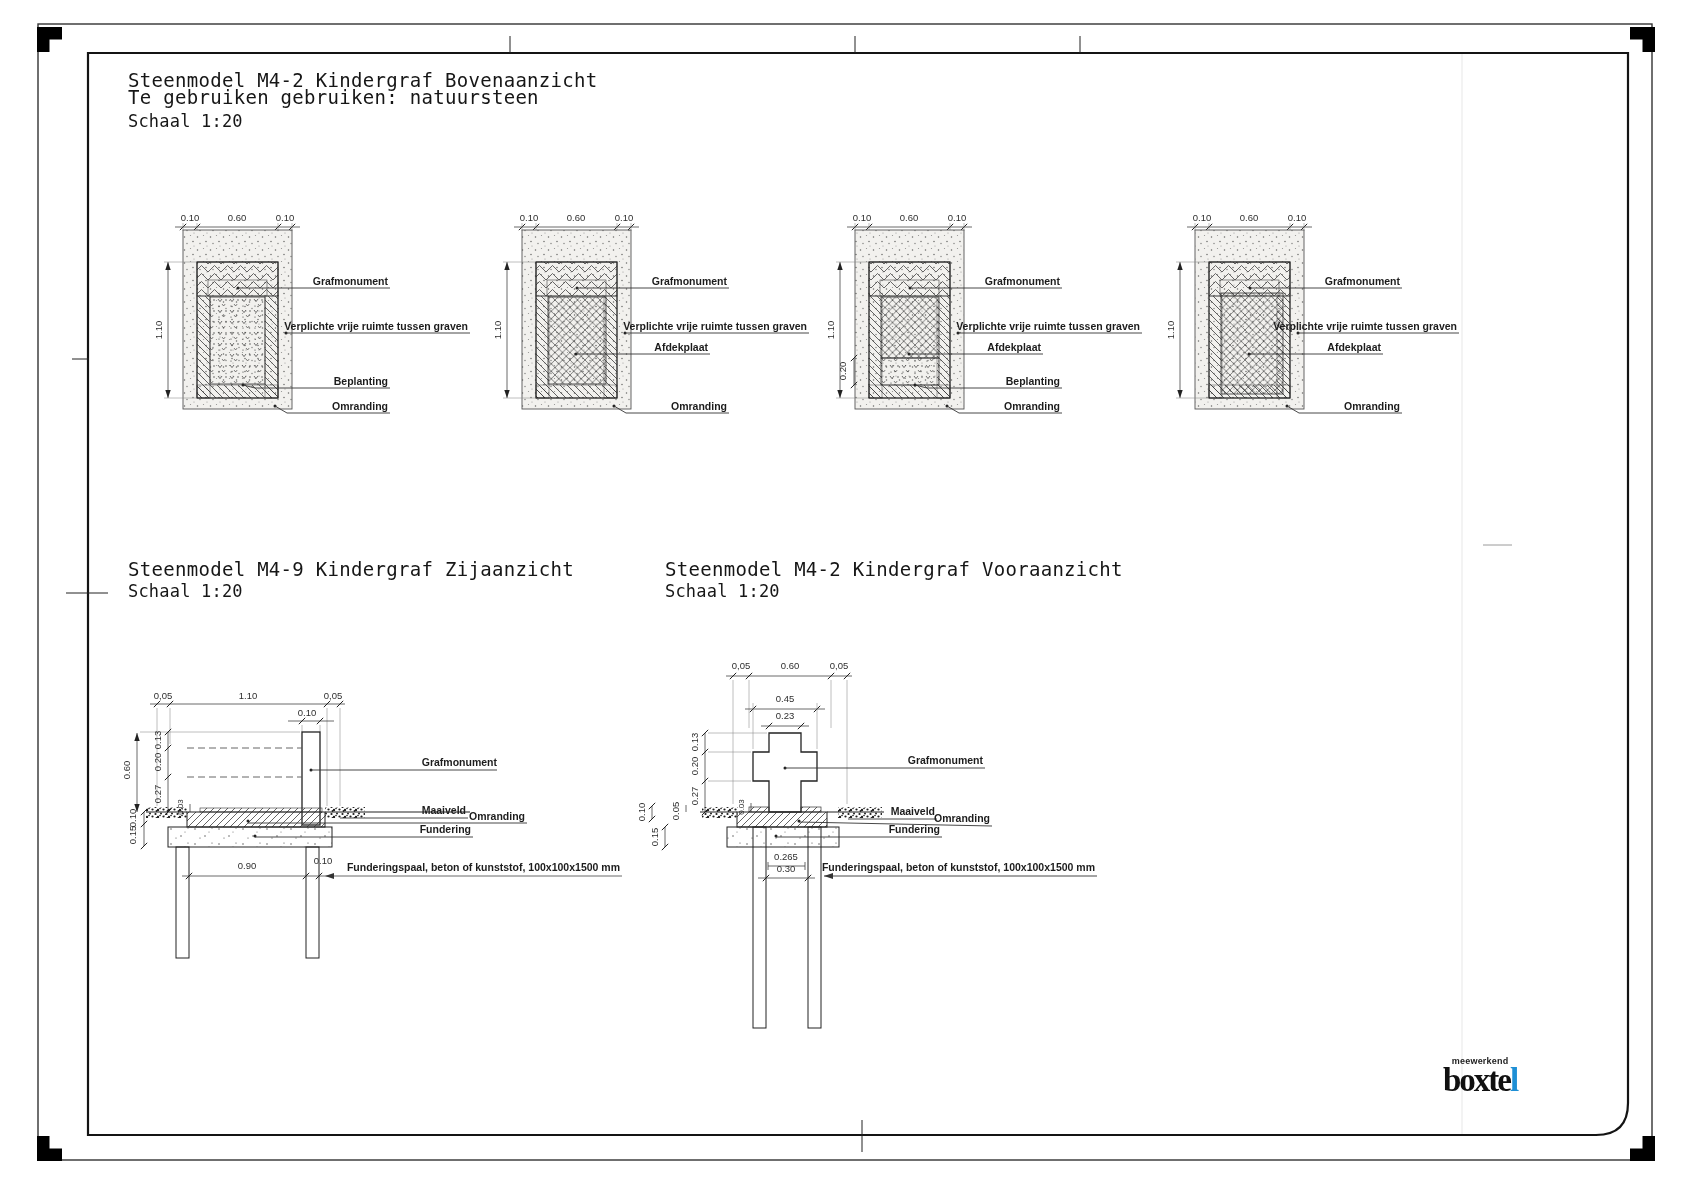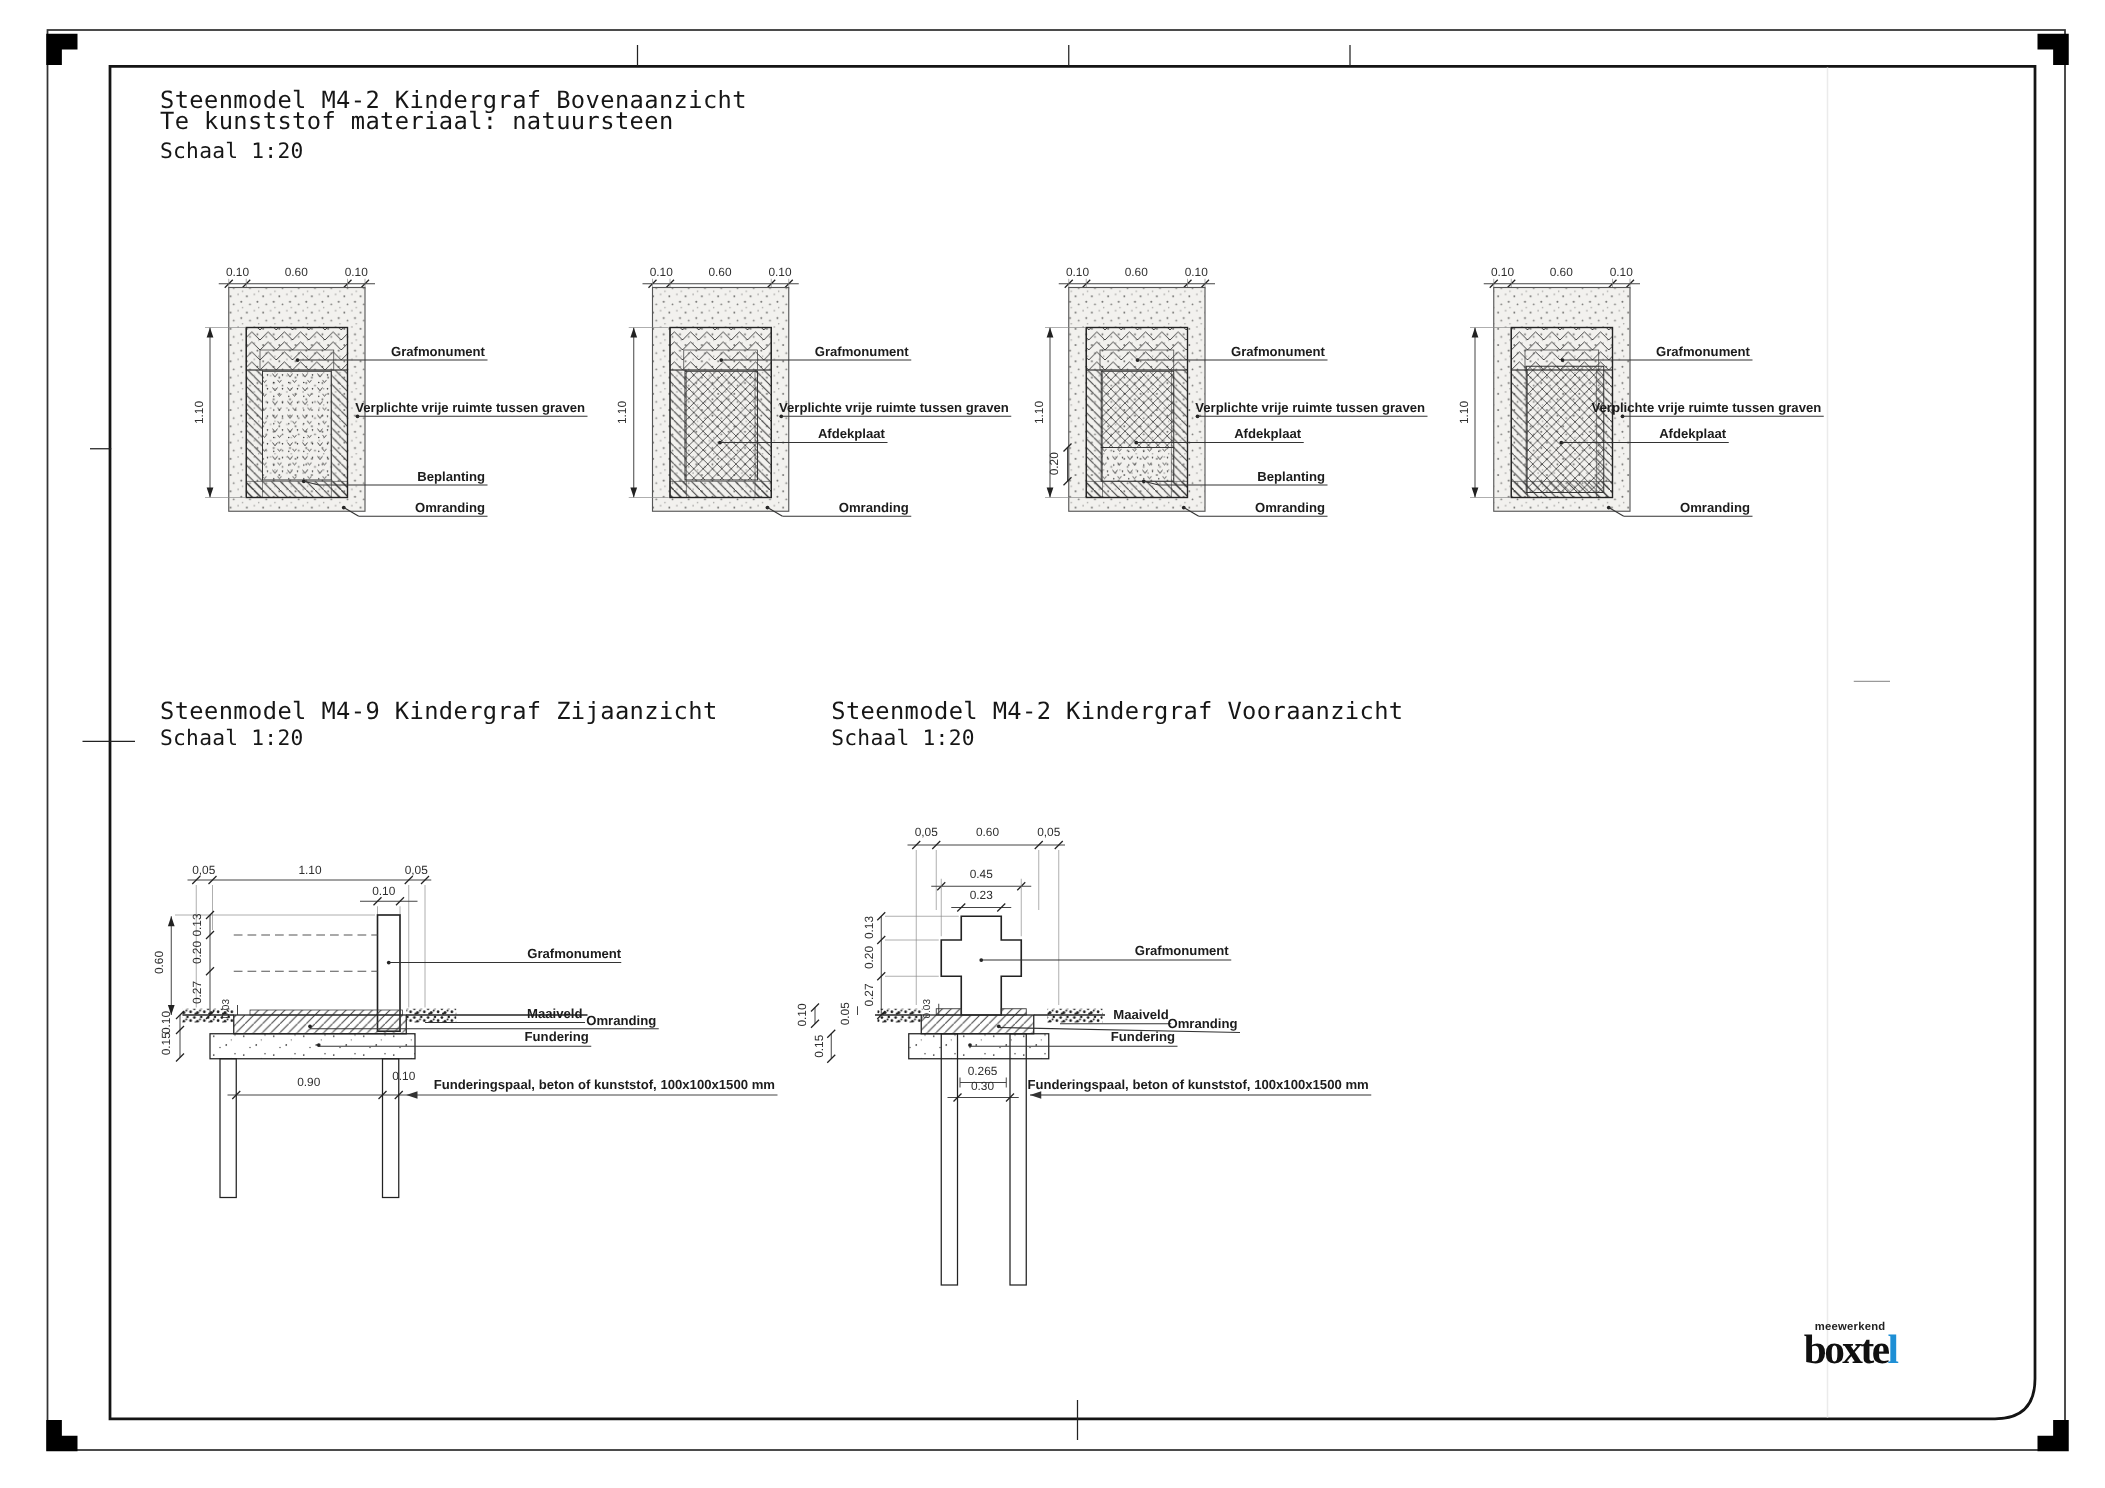--- a/index.html
+++ b/index.html
@@ -468,21 +468,21 @@
     <line class="ldr" x1="776" y1="837" x2="942" y2="837"></line>
     <text class="lbl" text-anchor="end" x="940" y="833">Fundering</text>
     <path d="M824 876 l9,-3 v6 z" fill="#333"></path>
     <line class="ldr" x1="824" y1="876" x2="1097" y2="876"></line>
     <text class="lbl" text-anchor="end" x="1095" y="871">Funderingspaal, beton of kunststof, 100x100x1500 mm</text>
   </g>
 </svg>
 
 <div class="t-block" style="left:128px;top:72px;">
   <div class="t-line">Steenmodel M4-2 Kindergraf Bovenaanzicht</div>
-  <div class="t-line">Te kunststof materiaal: natuursteen</div>
+  <div class="t-line">Te gebruiken gebruiken: natuursteen</div>
   <div class="t-scale">Schaal 1:20</div>
 </div>
 <div class="t-block" style="left:128px;top:561px;">
   <div class="t-line">Steenmodel M4-9 Kindergraf Zijaanzicht</div>
   <div class="t-scale" style="margin-top:3px;">Schaal 1:20</div>
 </div>
 <div class="t-block" style="left:665px;top:561px;">
   <div class="t-line">Steenmodel M4-2 Kindergraf Vooraanzicht</div>
   <div class="t-scale" style="margin-top:3px;">Schaal 1:20</div>
 </div>

